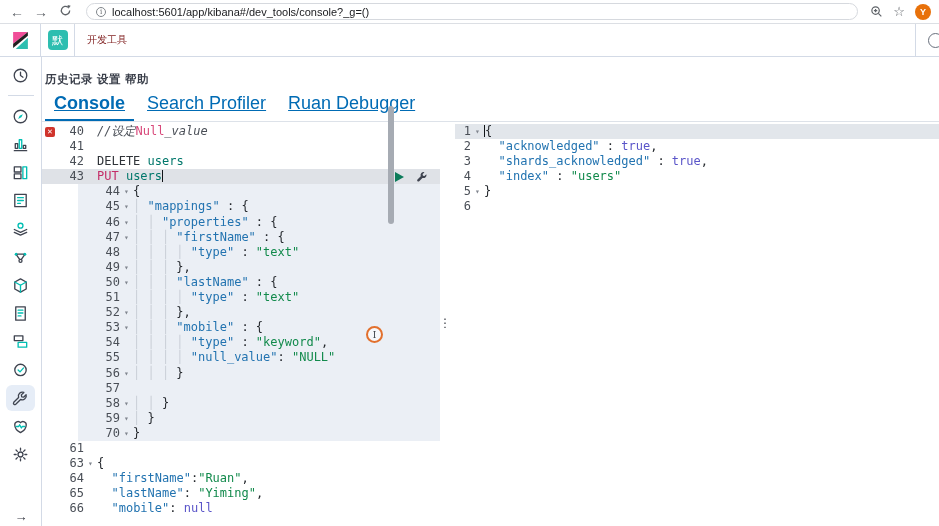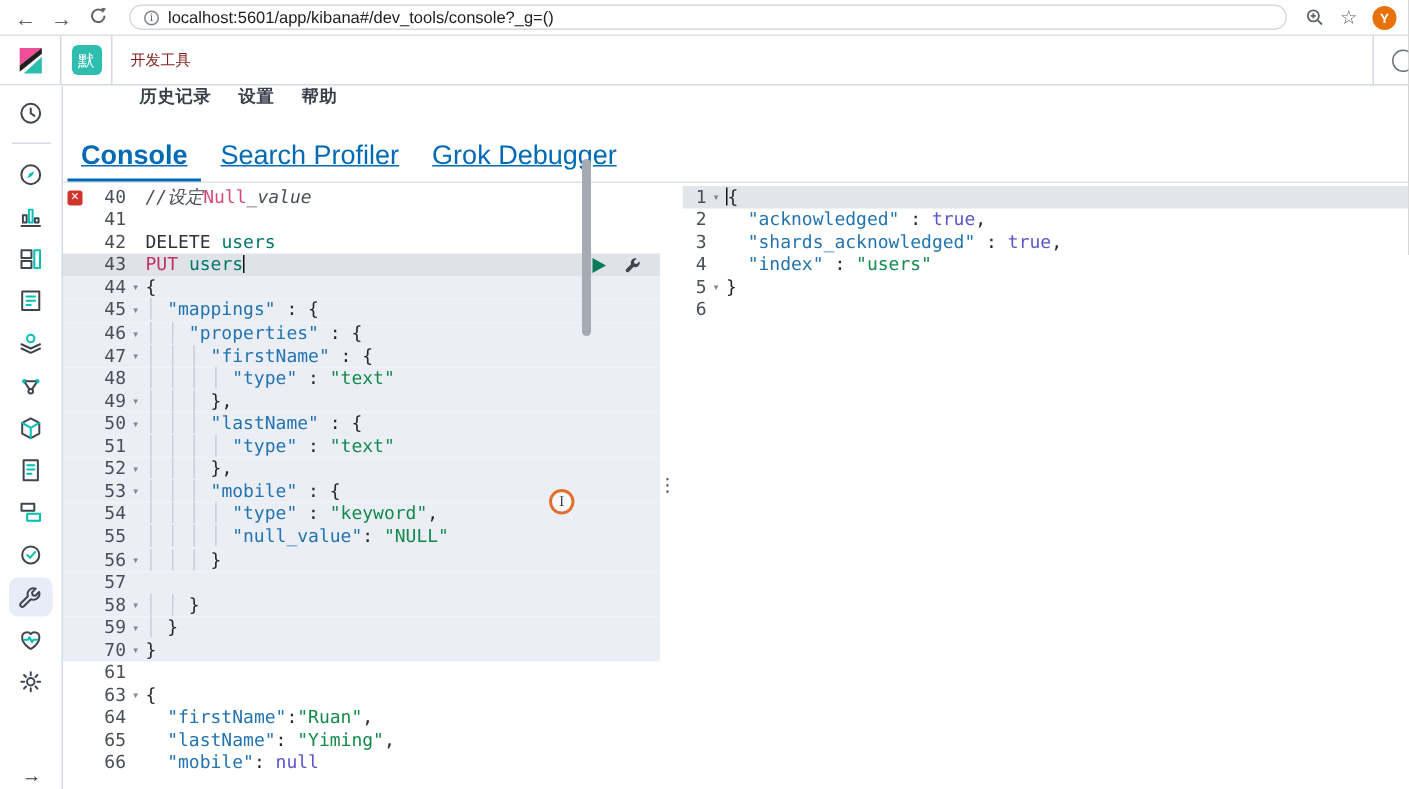--- a/index.html
+++ b/index.html
@@ -38,34 +38,34 @@
   .sb-item { width:42px; height:28.2px; display:flex; align-items:center; justify-content:center; flex:none; }
   .sb-wrap { width:29px; height:26px; display:flex; align-items:center; justify-content:center; border-radius:6px; }
   .sb-item.active .sb-wrap { background:#e6edf7; }
   .sb-div { width:26px; height:1px; background:#d3dae6; margin:6px 0; flex:none; }
   .sb-collapse { position:absolute; bottom:2px; left:0; width:42px; text-align:center;
     color:#343741; font-size:13px; }
   .sb-ico svg { display:block; }
 
   
   .main { position:absolute; top:57px; left:42px; width:897px; }
-  .menu-row { height:30px; display:flex; align-items:flex-start; gap:18px; padding-left:3px;margin-left:48px; }
+  .menu-row { height:30px; display:flex; align-items:flex-end; gap:4px; padding-left:3px; }
   .menu-item { font-size:11.5px; font-weight:600; color:#3a3f4a; letter-spacing:.5px; }
   .tab-row { height:35px; display:flex; align-items:stretch; padding-left:3px; border-bottom:1px solid #dde2e9; }
   .tab { display:flex; align-items:center; padding:0 9px; margin-right:4px; font-size:18px;
     color:#006BB4; border-bottom:2px solid transparent;text-decoration:underline; }
   .tab.active { font-weight:600; border-bottom:2px solid #006BB4; }
 
   
   .pane { position:absolute; top:122px; height:404px; background:#fff; overflow:hidden;
     font-family:"DejaVu Sans Mono", monospace; font-size:12px; padding-top:2px; }
   .editor-pane { left:42px; width:398px; }
   .response-pane { left:455px; width:484px; }
   .row { display:flex; height:15.1px; line-height:15.1px; position:relative; white-space:pre; }
-  .b-sel { background:#ebeff5; }
+  .b-sel { background:#ebeff5;margin-left:36px; }
   .b-active { background:#dfe2e7; }
   .b-hl { background:#e2e6eb; }
   .gcell { flex:none; }
   .gerr { width:16px; display:flex; align-items:center; justify-content:center; }
   .gnum { width:26px; text-align:right; color:#4a4f57; }
   .rnum { width:16px; text-align:right; color:#4a4f57; }
   .gfold { width:13px; text-align:center; font-size:8px; color:#81868f; }
   .code { white-space:pre; }
   .errbadge { width:10px; height:10px; background:#D0342C; border-radius:2px; color:#fff;
     font-size:7px; line-height:10px; text-align:center; display:block; font-family:"Liberation Sans",sans-serif; }
@@ -309,21 +309,21 @@
 
   <div class="main">
     <div class="menu-row" id="menu-row">
         <span class="menu-item">历史记录</span>
         <span class="menu-item">设置</span>
         <span class="menu-item">帮助</span>
       </div>
     <div class="tab-row" id="tab-row">
         <span class="tab active">Console</span>
         <span class="tab">Search Profiler</span>
-        <span class="tab">Grok Debugger</span>
+        <span class="tab">Ruan Debugger</span>
       </div>
   </div>
 
   <div class="pane editor-pane" id="editor-pane">
       <div class="row"><span class="gcell gerr"><span class="errbadge">✕</span></span><span class="gcell gnum">40</span><span class="gcell gfold"></span><span class="code"><span class="tk-cm">//设定</span><span class="tk-kwred">Null</span><span class="tk-cm">_value</span></span></div>
       <div class="row"><span class="gcell gerr"></span><span class="gcell gnum">41</span><span class="gcell gfold"></span><span class="code"></span></div>
       <div class="row"><span class="gcell gerr"></span><span class="gcell gnum">42</span><span class="gcell gfold"></span><span class="code"><span class="tk-mdel">DELETE</span><span class="tk-pl"> </span><span class="tk-url">users</span></span></div>
       <div class="row b-active"><span class="gcell gerr"></span><span class="gcell gnum">43</span><span class="gcell gfold"></span><span class="code"><span class="tk-mput">PUT</span><span class="tk-pl"> </span><span class="tk-url">users</span><span class="cursorbar"></span></span><span class="ricons"><span class="play"></span><span class="wrench"><svg width="12" height="12" viewBox="0 0 16 16">
               <path fill="#3f4450" d="M13.8 4.2l-2.5 2.5-2-.5-.5-2 2.5-2.5a4 4 0 0 0-5 5.2L2 11.2a1.6 1.6 0 0 0 2.3 2.3l4.3-4.3a4 4 0 0 0 5.2-5z"></path>
             </svg></span></span></div>

